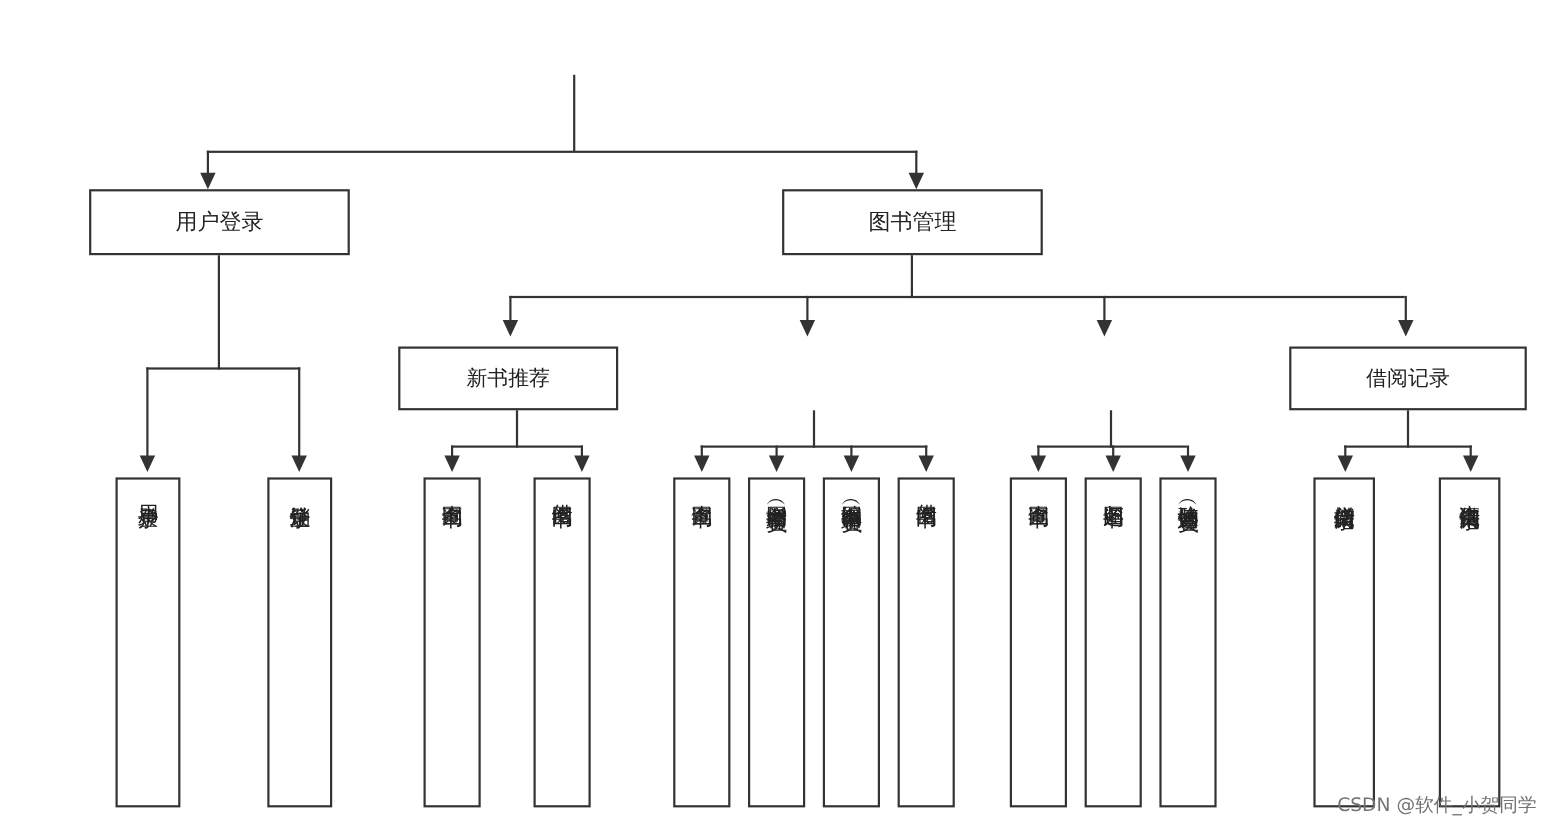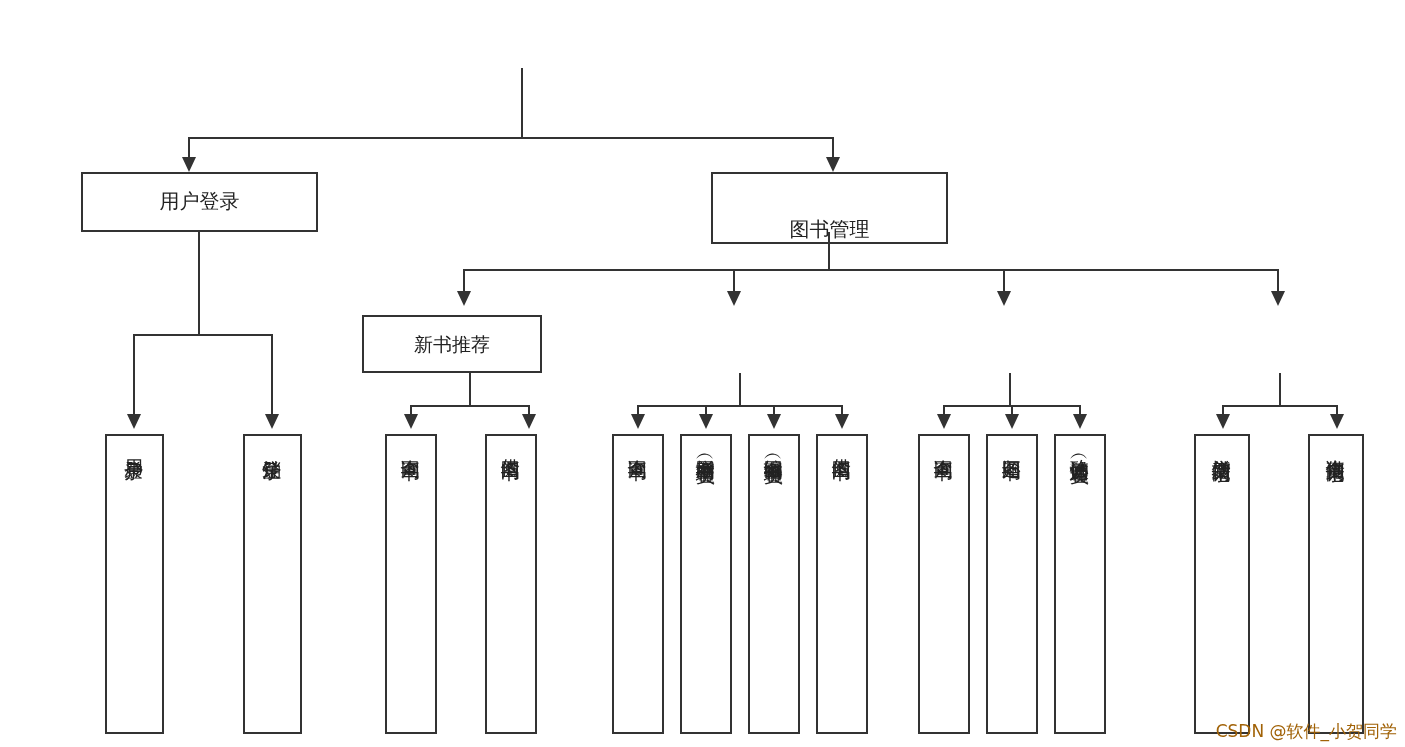--- a/index.html
+++ b/index.html
@@ -65,58 +65,61 @@
     border-left: 7px solid transparent;
     border-right: 7px solid transparent;
     border-top: 15px solid #333333;
   }
   
   #watermark {
     position: absolute;
     right: 8px;
     bottom: 4px;
     font-size: 17px;
-    color: #a16207;
+    color: #737373;
     white-space: nowrap;
     font-family: "DejaVu Sans", "Liberation Sans", sans-serif;
   }
 </style>
 </head>
 <body>
 
 <div id="canvas">
 
 
   <div class="ln v" style="left:521px; top:68px; height:70px;"></div>
   <div class="ln h" style="left:188px; top:137px; width:646px;"></div>
   <div class="ln v" style="left:188px; top:137px; height:25px;"></div>
   <div class="arrow" style="left:182px; top:157px;"></div>
   <div class="ln v" style="left:832px; top:137px; height:25px;"></div>
   <div class="arrow" style="left:826px; top:157px;"></div>
 
   <div class="node lvl2" style="left:81px; top:172px; width:237px; height:60px;">
     <span class="lbl">用户登录</span>
   </div>
-  <div class="node lvl2" style="left:711px; top:172px; width:237px; height:72px;align-items:flex-end;">
+  <div class="node lvl2" style="left:711px; top:172px; width:237px; height:60px;">
     <span class="lbl">图书管理</span>
   </div>
 
   <div class="ln v" style="left:828px; top:232px; height:39px;"></div>
   <div class="ln h" style="left:463px; top:269px; width:814px;"></div>
   <div class="ln v" style="left:463px; top:269px; height:26px;"></div>
   <div class="arrow" style="left:457px; top:291px;"></div>
   <div class="ln v" style="left:733px; top:269px; height:26px;"></div>
   <div class="arrow" style="left:727px; top:291px;"></div>
   <div class="ln v" style="left:1003px; top:269px; height:26px;"></div>
   <div class="arrow" style="left:997px; top:291px;"></div>
   <div class="ln v" style="left:1277px; top:269px; height:26px;"></div>
   <div class="arrow" style="left:1271px; top:291px;"></div>
 
-  <div class="node lvl3" style="left:362px; top:315px; width:180px; height:58px;">
+  <div class="node lvl3" style="left:362px; top:315px; width:200px; height:58px;">
     <span class="lbl">新书推荐</span>
+  </div>
+  <div class="node lvl3" style="left:1172px; top:315px; width:216px; height:58px;">
+    <span class="lbl">借阅记录</span>
   </div>
 
   <div class="ln v" style="left:198px; top:232px; height:104px;"></div>
   <div class="ln h" style="left:133px; top:334px; width:140px;"></div>
   <div class="ln v" style="left:133px; top:334px; height:84px;"></div>
   <div class="arrow" style="left:127px; top:414px;"></div>
   <div class="ln v" style="left:271px; top:334px; height:84px;"></div>
   <div class="arrow" style="left:265px; top:414px;"></div>
 
   <div class="node leaf" style="left:105px; top:434px; width:59px; height:300px;">

